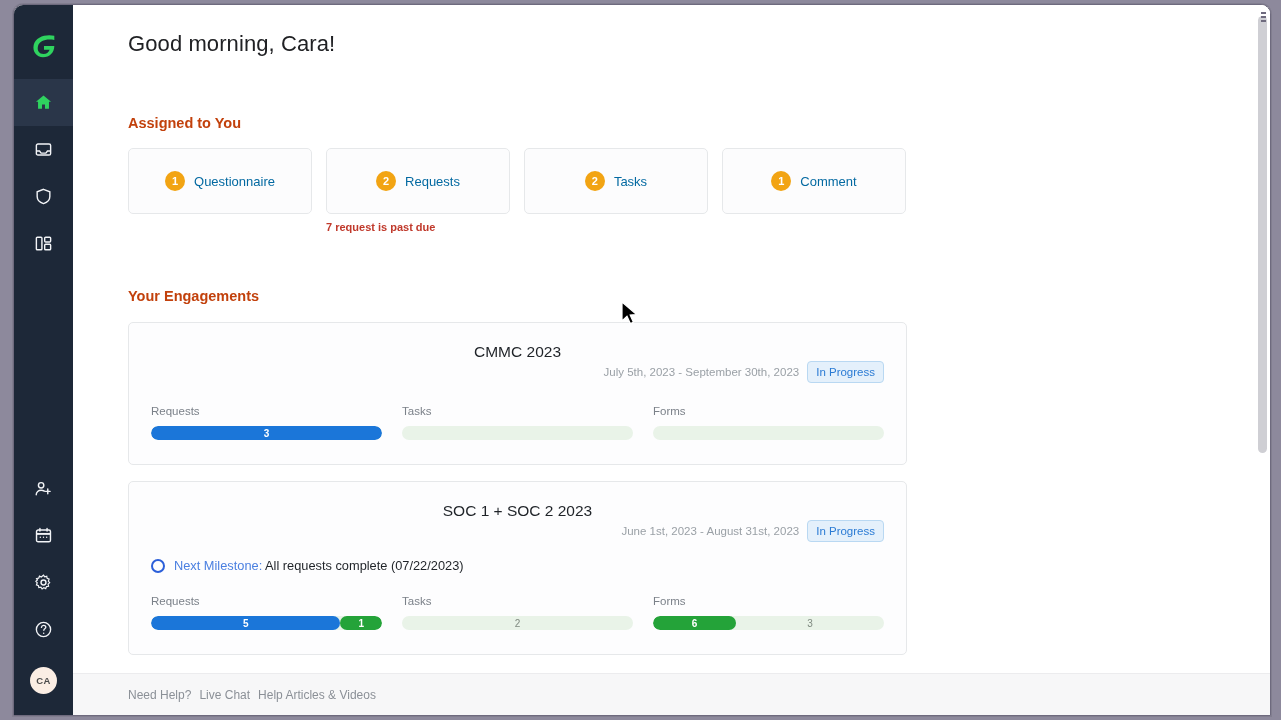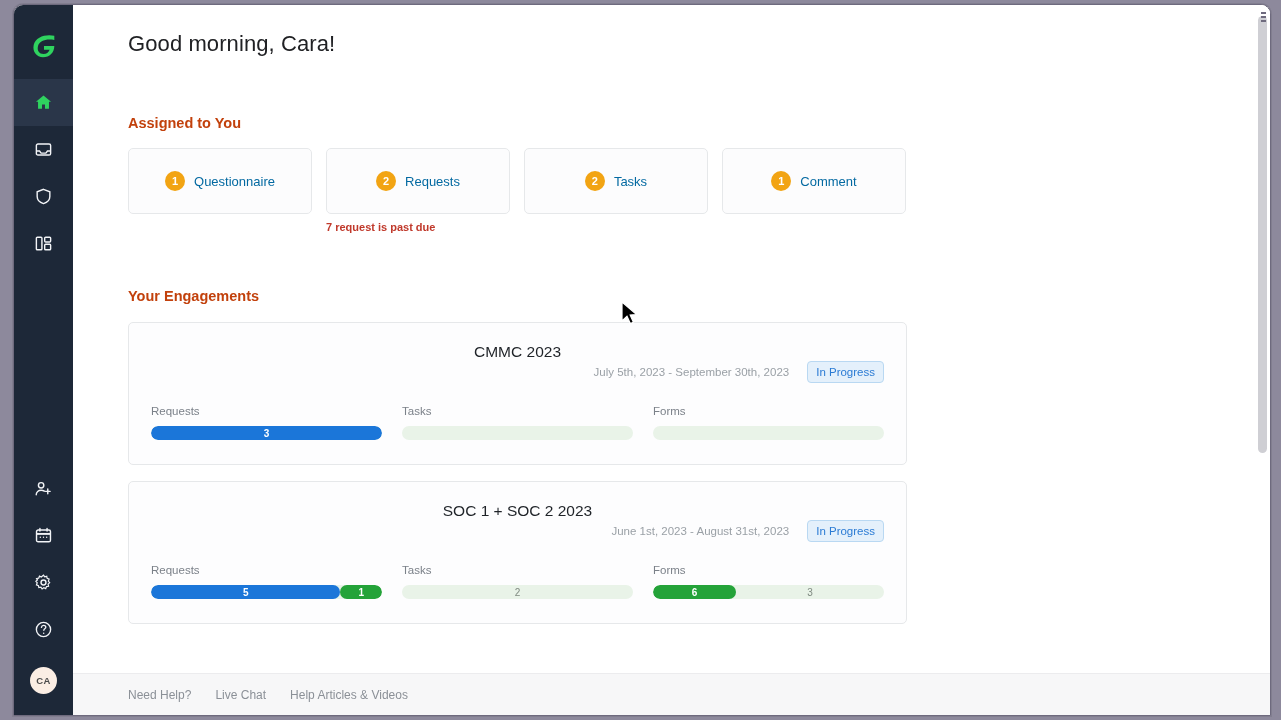--- a/index.html
+++ b/index.html
@@ -150,21 +150,21 @@
   }
   .eng-name {
     font-size: 15.5px;
     color: #1f2328;
     font-weight: 400;
   }
   .eng-head-right {
     margin-left: auto;
     display: flex;
     align-items: center;
-    gap: 18px;
+    gap: 8px;
   }
   .eng-dates {
     font-size: 11.5px;
     color: #9aa0a6;
   }
   .status-badge {
     font-size: 11.5px;
     color: #2b7bd4;
     background: #e4f0fb;
     border: 1px solid #b9d8f2;
@@ -222,21 +222,21 @@
   .bar-seg.empty { background: transparent; color: #7f8a80; font-weight: 400; }
   
   #footer {
     height: 42px;
     flex: 0 0 42px;
     background: #f7f7f8;
     border-top: 1px solid #ececee;
     display: flex;
     align-items: center;
     padding-left: 55px;
-    gap: 24px;
+    gap: 8px;
   }
   .footer-link {
     font-size: 12px;
     color: #8b9097;
     cursor: pointer;
   }
   
   #scrollbar-track {
     position: absolute;
     right: 3px; top: 3px;
@@ -409,20 +409,24 @@
         </div>
 
         <div class="eng-card">
           <div class="eng-head">
             <div class="eng-name">SOC 1 + SOC 2 2023</div>
             <div class="eng-head-right">
               <div class="eng-dates">June 1st, 2023 - August 31st, 2023</div>
               <div class="status-badge">In Progress</div>
             </div>
           </div>
+          <div class="milestone-row">
+            <span class="milestone-circle"></span>
+            <span class="milestone-text"><span class="ms-key">Next Milestone:</span><span> All requests complete (07/22/2023)</span></span>
+          </div>
           <div class="metrics">
             <div class="metric">
               <div class="metric-label">Requests</div>
               <div class="bar-track">
                   <div class="bar-seg blue" style="width: 82%;">5</div>
                   <div class="bar-seg green" style="width: 18%;">1</div>
                 </div>
             </div>
             <div class="metric">
               <div class="metric-label">Tasks</div>

